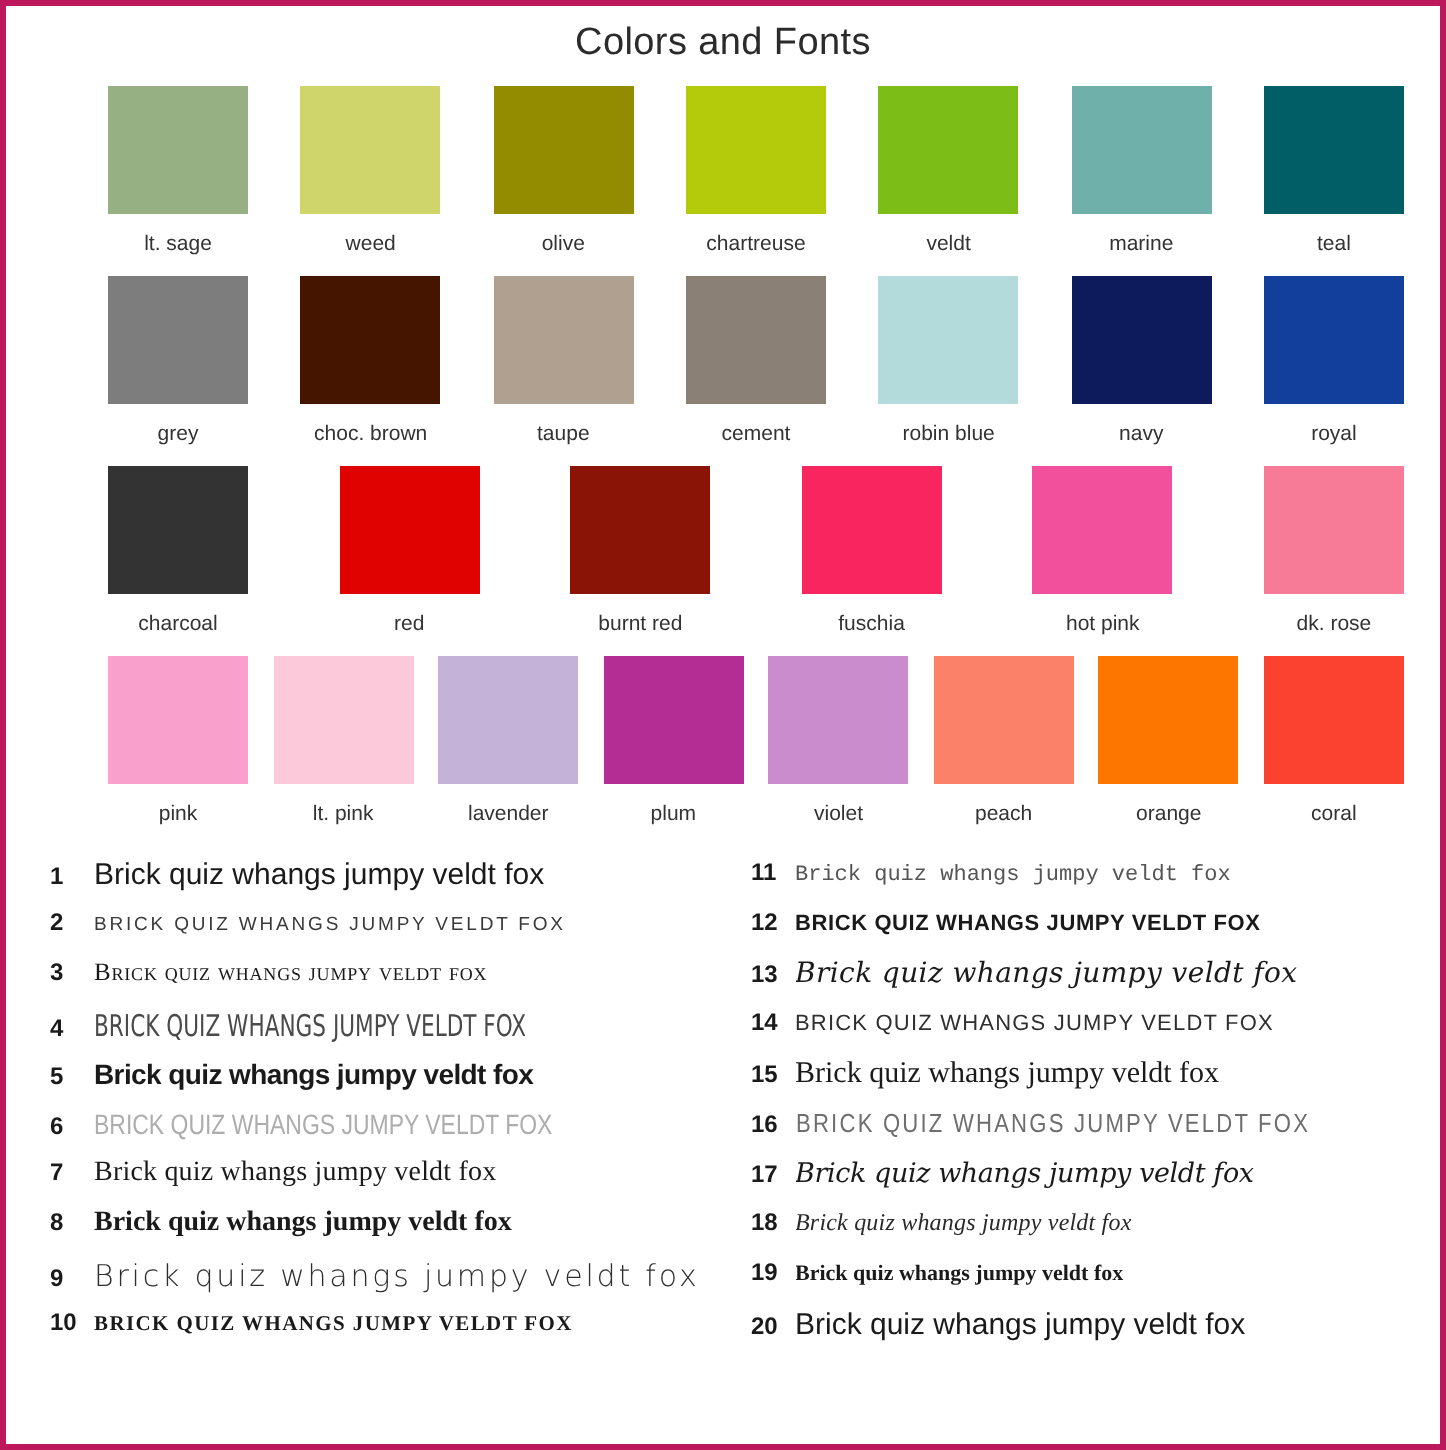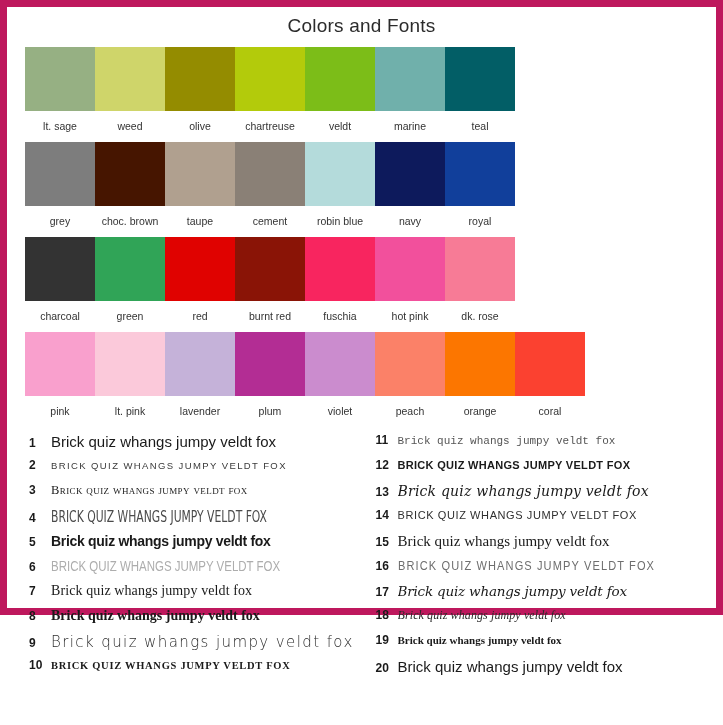--- a/index.html
+++ b/index.html
@@ -9,24 +9,24 @@
   }
   body {
     width: 723px;
     height: 725px;
     font-family: "Liberation Sans", sans-serif;
     overflow: hidden;
   }
   #sheet {
     position: relative;
     width: 723px;
-    height: 615px;
+    height: 725px;
     box-sizing: border-box;
     background: #ffffff;
-    border: 7px solid #be185d;
+    border: 3px solid #be185d;
   }
   
   #page-title {
     text-align: center;
     font-size: 19px;
     color: #2b2b2b;
     font-family: "Liberation Sans", sans-serif;
     font-weight: 400;
     letter-spacing: 0.2px;
     padding-top: 6px;
@@ -34,21 +34,23 @@
     height: 26px;
     line-height: 26px;
   }
   
   #color-grid {
     padding: 8px 18px 0 18px;
     box-sizing: border-box;
   }
   .color-row {
     display: flex;
+    justify-content: space-between;
     margin-bottom: 10px;
+    margin-left: 33px;
   }
   .swatch-cell {
     width: 70px;
     display: flex;
     flex-direction: column;
     align-items: center;
   }
   .swatch {
     width: 70px;
     height: 64px;
@@ -186,24 +188,20 @@
           <div class="swatch" title="#113f9b" style="background: rgb(17, 63, 155);"></div>
           <div class="swatch-label">royal</div>
         </div>
       </div>
       <div class="color-row">
         <div class="swatch-cell">
           <div class="swatch" title="#333333" style="background: rgb(51, 51, 51);"></div>
           <div class="swatch-label">charcoal</div>
         </div>
         <div class="swatch-cell">
-          <div class="swatch" title="#30a457" style="background: rgb(48, 164, 87);"></div>
-          <div class="swatch-label">green</div>
-        </div>
-        <div class="swatch-cell">
           <div class="swatch" title="#e00200" style="background: rgb(224, 2, 0);"></div>
           <div class="swatch-label">red</div>
         </div>
         <div class="swatch-cell">
           <div class="swatch" title="#8a1406" style="background: rgb(138, 20, 6);"></div>
           <div class="swatch-label">burnt red</div>
         </div>
         <div class="swatch-cell">
           <div class="swatch" title="#f8255f" style="background: rgb(248, 37, 95);"></div>
           <div class="swatch-label">fuschia</div>

